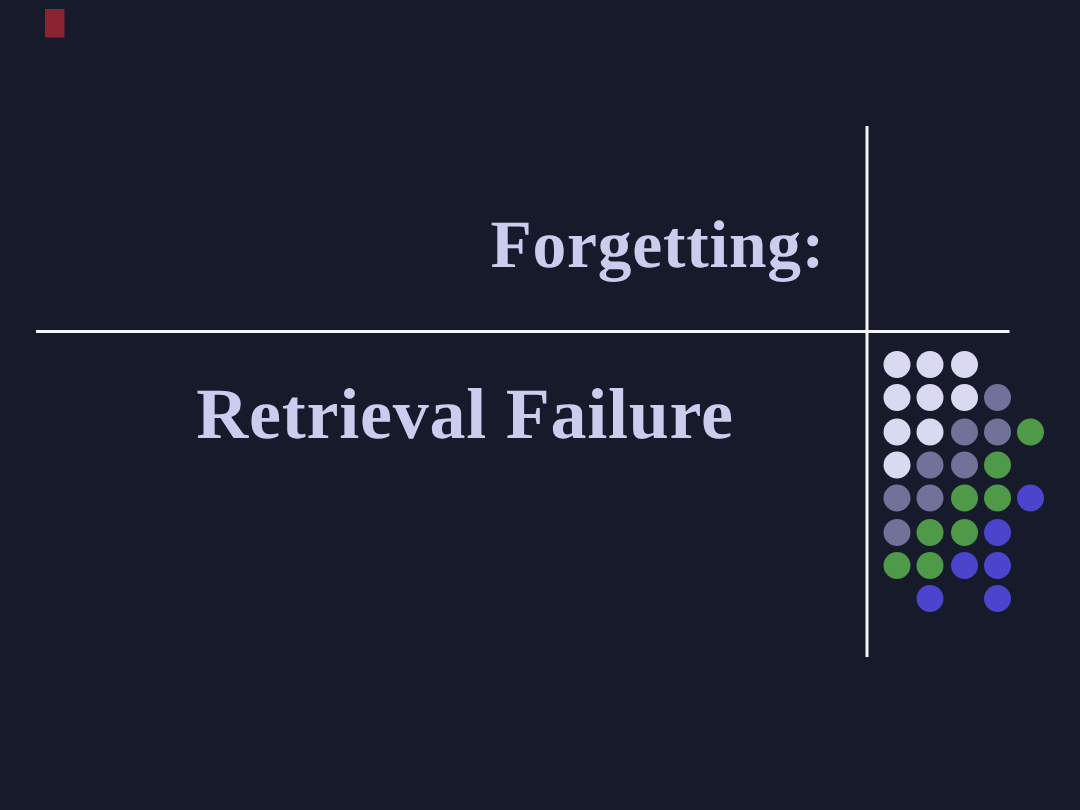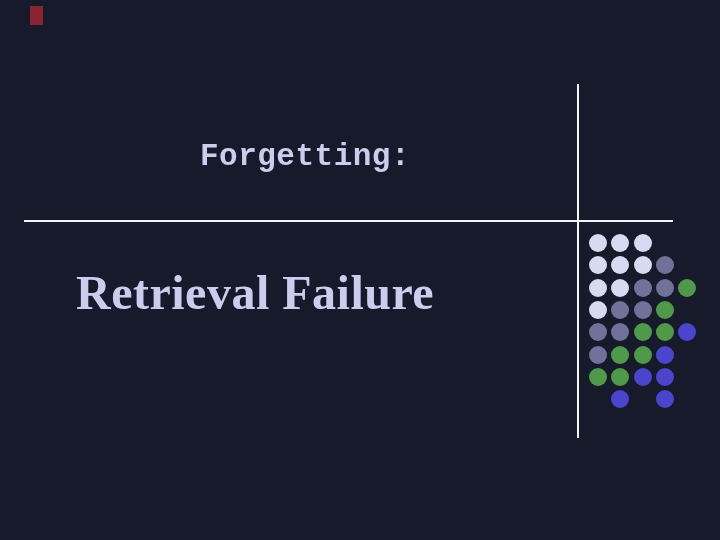--- a/index.html
+++ b/index.html
@@ -22,34 +22,34 @@
     width: 13px;
     height: 19px;
     background: var(--accent, #8c2330);
   }
   .title {
     position: absolute;
     left: 60px;
     top: 141px;
     width: 490px;
     margin: 0;
-    text-align: center;
-    font-size: 31px;
+    text-align: right;
+    font-size: 45px;
     font-weight: bold;
     line-height: 1;
     color: var(--text, #ccccee);
     letter-spacing: 0.5px;
-    font-family: Liberation Mono, monospace;
   }
   .subtitle {
     position: absolute;
     left: 60px;
     top: 253px;
     width: 500px;
-    margin: 16px;
+    margin: 0;
+    text-align: center;
     font-size: 48px;
     font-weight: bold;
     line-height: 1;
     color: var(--text, #ccccee);
     letter-spacing: 0.5px;
   }
   .h-line {
     position: absolute;
     left: 24px;
     top: 220px;

